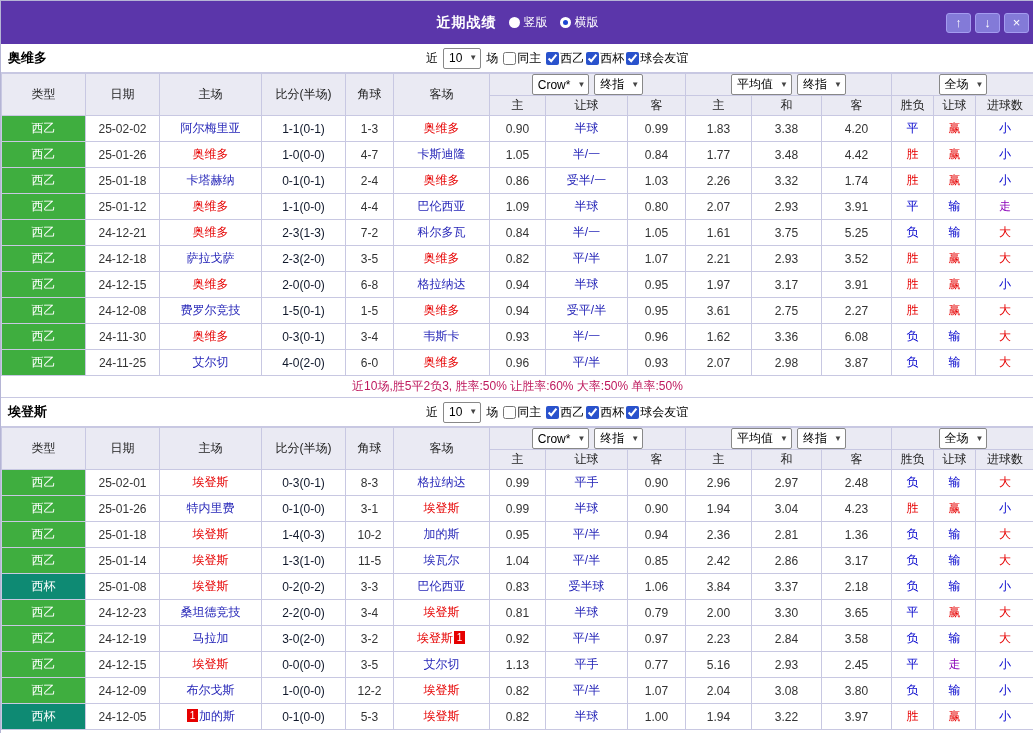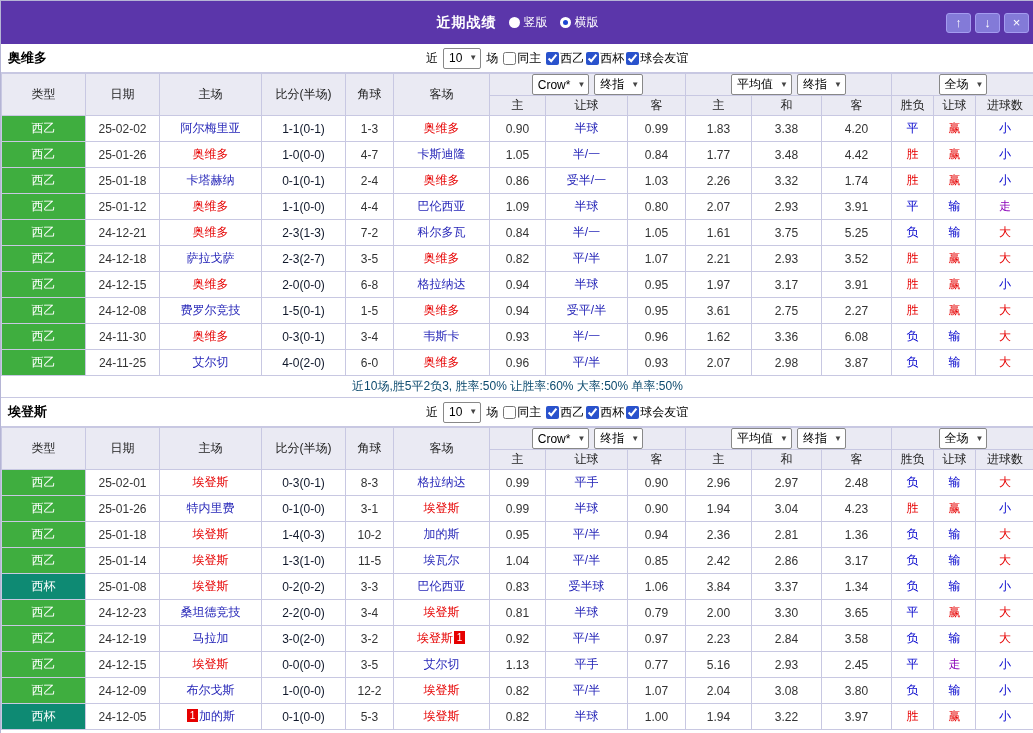--- a/index.html
+++ b/index.html
@@ -39,21 +39,21 @@
   td.type-l2{background:#3fae3f;}
   td.type-cup{background:#0e8a73;}
   .team-link{color:#2626b8;cursor:pointer;}
   .team-link.focus{color:#e60000;}
   td.score{color:#0f172a;}
   td.handicap{color:#2626b8;margin-top:48px;}
   .t-red{color:#e60000;}
   .t-blue{color:#0000cc;}
   .t-purple{color:#8a00b8;}
   .redcard{display:inline-block;background:#e60000;color:#fff;font-size:10px;width:11px;height:13px;line-height:13px;margin:0 1px;vertical-align:1px;text-align:center;}
-  .summary{height:21px;display:flex;align-items:center;justify-content:center;color:#0c4a6e;font-size:12px;border-bottom:1px solid #c8c8e2;}
+  .summary{height:21px;display:flex;align-items:center;justify-content:center;color:#be185d;font-size:12px;border-bottom:1px solid #c8c8e2;}
 </style>
 </head>
 <body>
 
 <div class="page">
 
   <div class="titlebar">
     <div class="tb-center">
       <span class="tb-title">近期战绩</span>
       <label class="radio-opt">
@@ -257,21 +257,21 @@
             <td>3.75</td>
             <td>5.25</td>
             <td class="t-blue">负</td>
             <td class="t-blue">输</td>
             <td class="t-red">大</td>
           </tr>
           <tr>
             <td class="type-cell type-l2">西乙</td>
             <td>24-12-18</td>
             <td><span class="team-link">萨拉戈萨</span></td>
-            <td class="score">2-3(2-7)</td>
+            <td class="score">2-3(2-0)</td>
             <td>3-5</td>
             <td><span class="team-link focus">奥维多</span></td>
             <td>0.82</td>
             <td class="handicap">平/半</td>
             <td>1.07</td>
             <td>2.21</td>
             <td>2.93</td>
             <td>3.52</td>
             <td class="t-red">胜</td>
             <td class="t-red">赢</td>
@@ -526,21 +526,21 @@
             <td>25-01-08</td>
             <td><span class="team-link focus">埃登斯</span></td>
             <td class="score">0-2(0-2)</td>
             <td>3-3</td>
             <td><span class="team-link">巴伦西亚</span></td>
             <td>0.83</td>
             <td class="handicap">受半球</td>
             <td>1.06</td>
             <td>3.84</td>
             <td>3.37</td>
-            <td>1.34</td>
+            <td>2.18</td>
             <td class="t-blue">负</td>
             <td class="t-blue">输</td>
             <td class="t-blue">小</td>
           </tr>
           <tr>
             <td class="type-cell type-l2">西乙</td>
             <td>24-12-23</td>
             <td><span class="team-link">桑坦德竞技</span></td>
             <td class="score">2-2(0-0)</td>
             <td>3-4</td>

